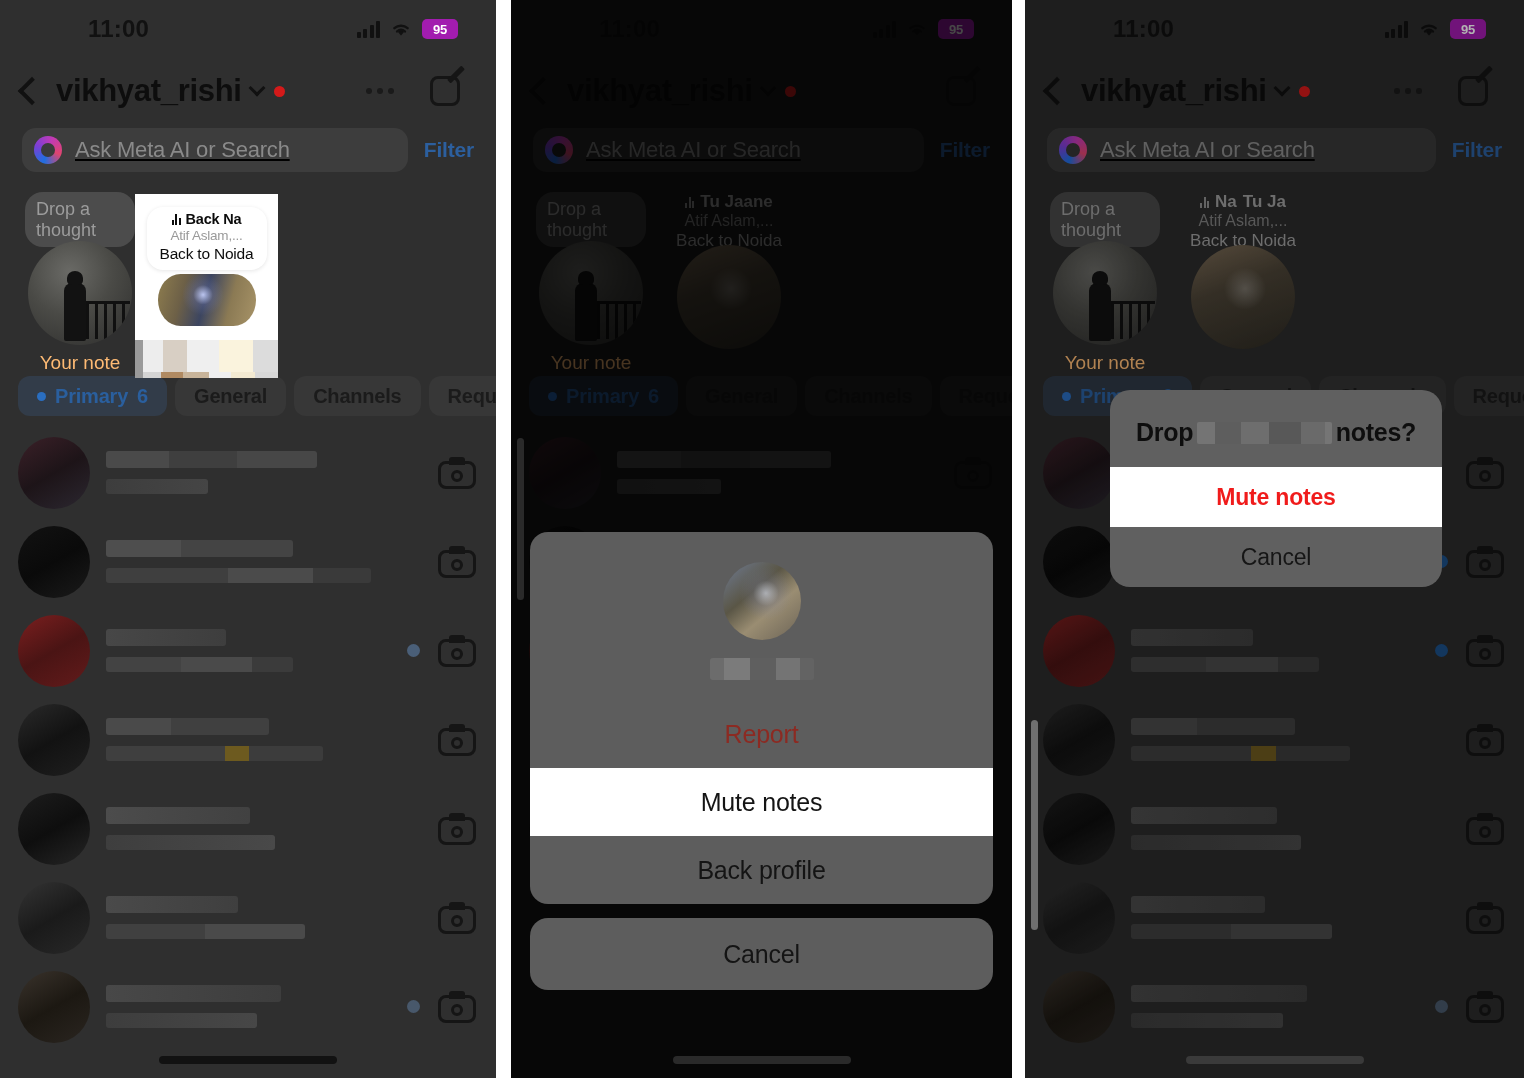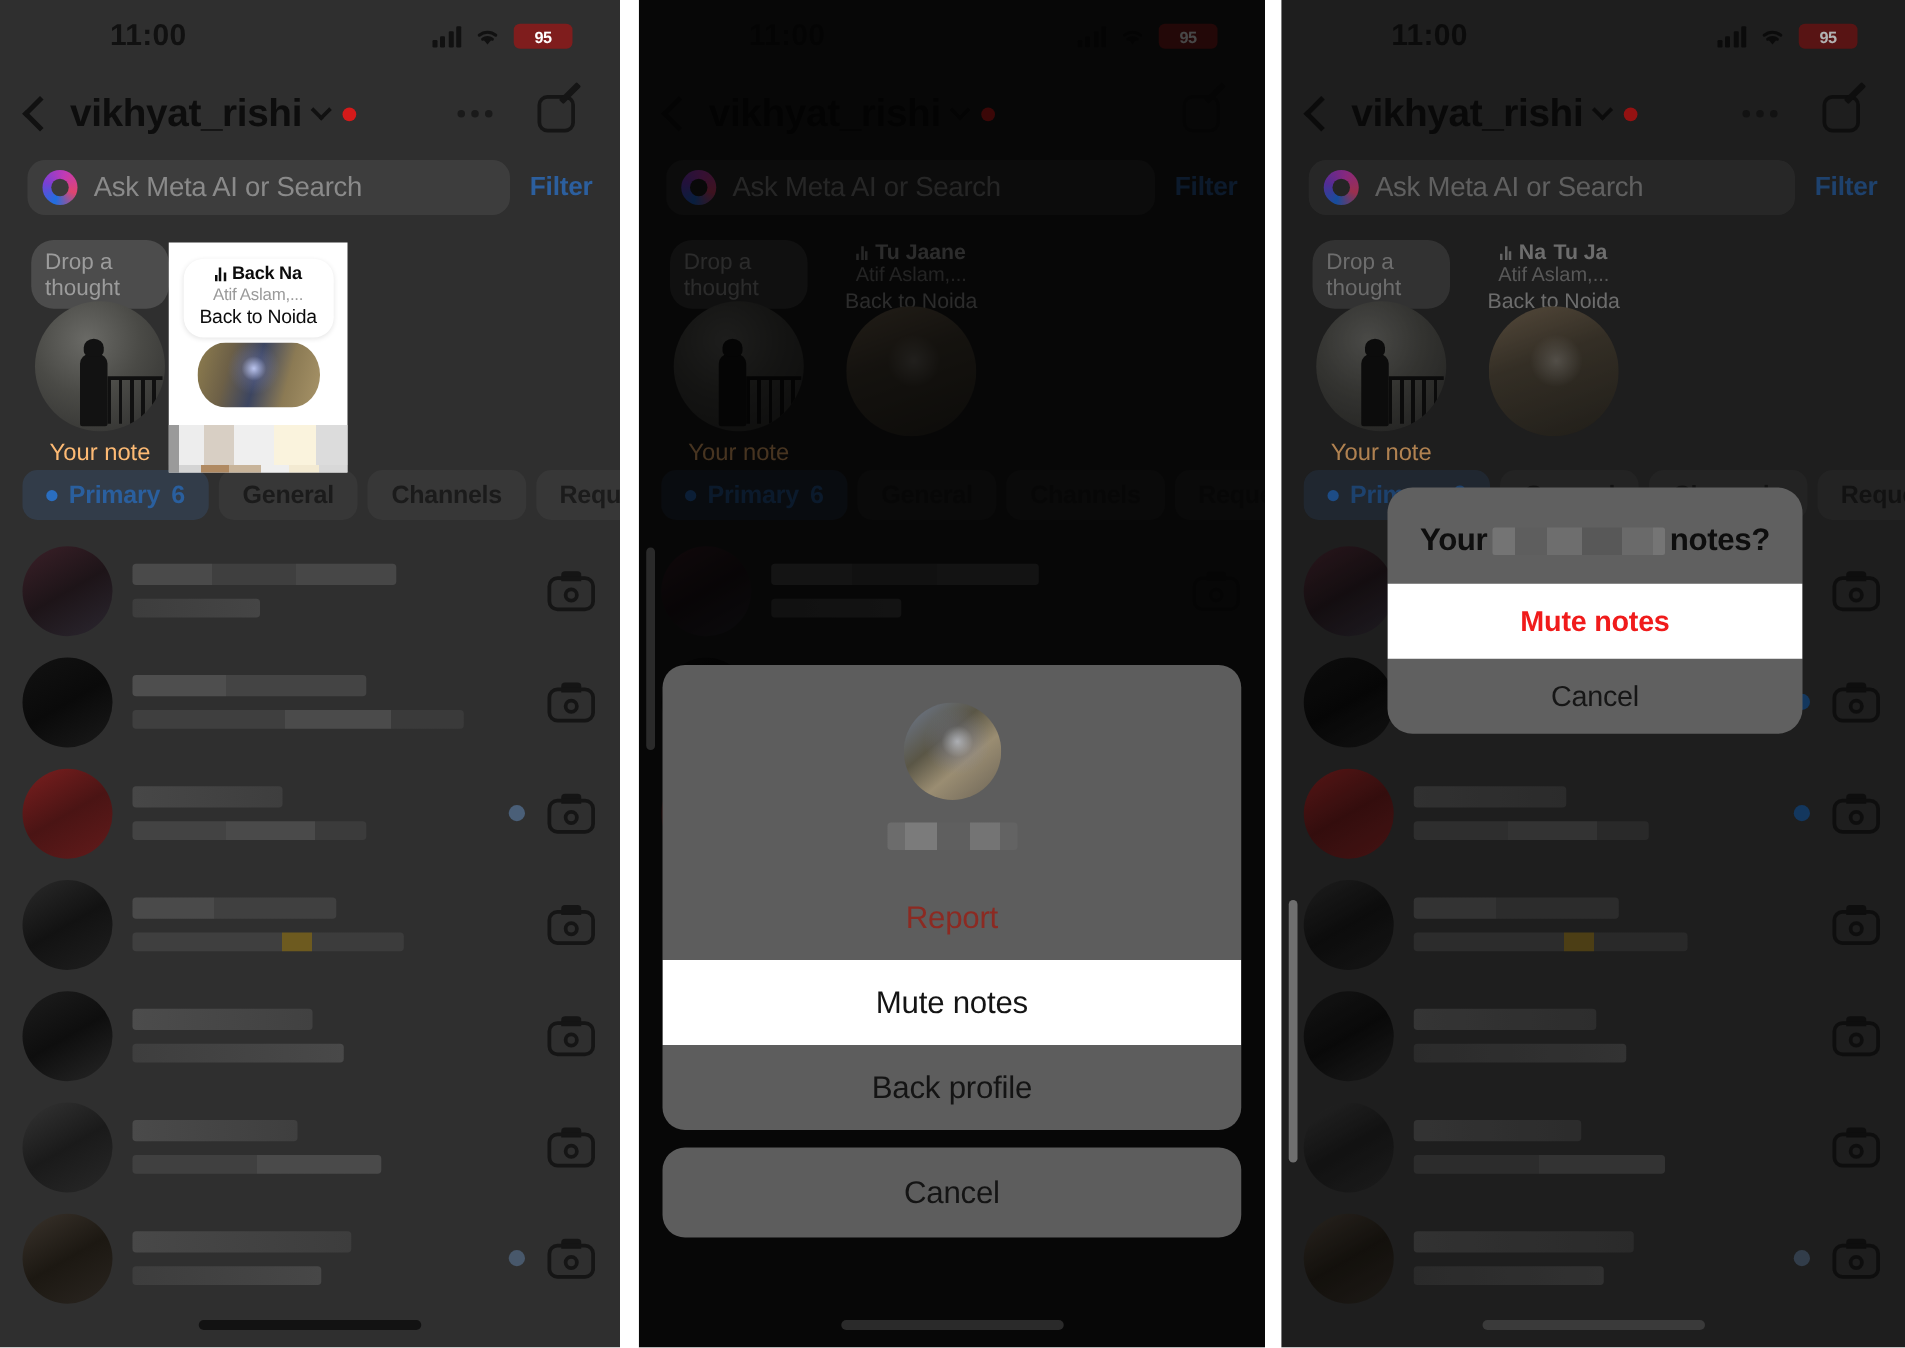--- a/index.html
+++ b/index.html
@@ -53,21 +53,21 @@
   }
   .status-right { display: flex; align-items: center; gap: 9px; }
   .signal { display: flex; align-items: flex-end; gap: 2.5px; height: 17px; }
   .signal i { width: 4px; background: #111; border-radius: 1px; display:block; }
   .signal i:nth-child(1){ height: 6px; }
   .signal i:nth-child(2){ height: 9px; }
   .signal i:nth-child(3){ height: 13px; }
   .signal i:nth-child(4){ height: 17px; }
   .wifi { width: 24px; height: 18px; position: relative; }
   .batt {
-    width: 47px; height: 20px; border-radius: 5px; background:#7f1d1d;
+    width: 36px; height: 20px; border-radius: 5px; background:#a21caf;
     color:#fff; font-size: 13px; font-weight: bold;
     display:flex; align-items:center; justify-content:center;
     letter-spacing: -.3px;
   }
 
   
   .header {
     position: relative;
     height: 66px;
     display: flex; align-items: center;
@@ -118,20 +118,21 @@
     padding: 0 22px;
     height: 52px; z-index: 5;
   }
   .searchbox {
     flex: 1 1 auto;
     height: 44px;
     background: rgba(255,255,255,0.07);
     border-radius: 14px;
     display: flex; align-items: center;
     padding-left: 12px;
+    text-decoration: underline;
   }
   .meta-ai {
     width: 28px; height: 28px; border-radius: 50%;
     background: conic-gradient(from 200deg, #1f6fe0, #7b3fd4, #c23ab5, #e0456f, #1f6fe0);
     position: relative; flex: 0 0 auto;
   }
   .meta-ai::after {
     content:""; position:absolute; inset: 7px;
     border-radius: 50%; background: #3b3b3b;
   }
@@ -979,21 +980,21 @@
               <span class="lens"></span>
             </span>
         </div>
       </div>
 
       <div class="scrollbar" style="top:720px;height:210px"></div>
 
       <div id="mute-alert">
         <div class="alert-body">
           <div class="alert-title">
-            <span>Your</span>
+            <span>Drop</span>
             <span class="redact"></span>
             <span>notes?</span>
           </div>
         </div>
         <div class="alert-btn primary">Mute notes</div>
         <div class="alert-btn secondary">Cancel</div>
       </div>
 
       <div class="home-ind"></div>
       <div class="dimmer"></div>

